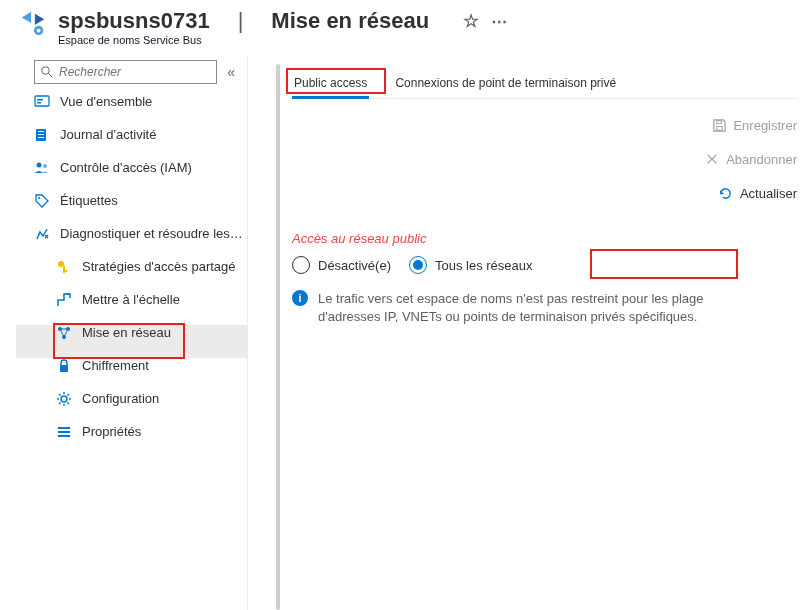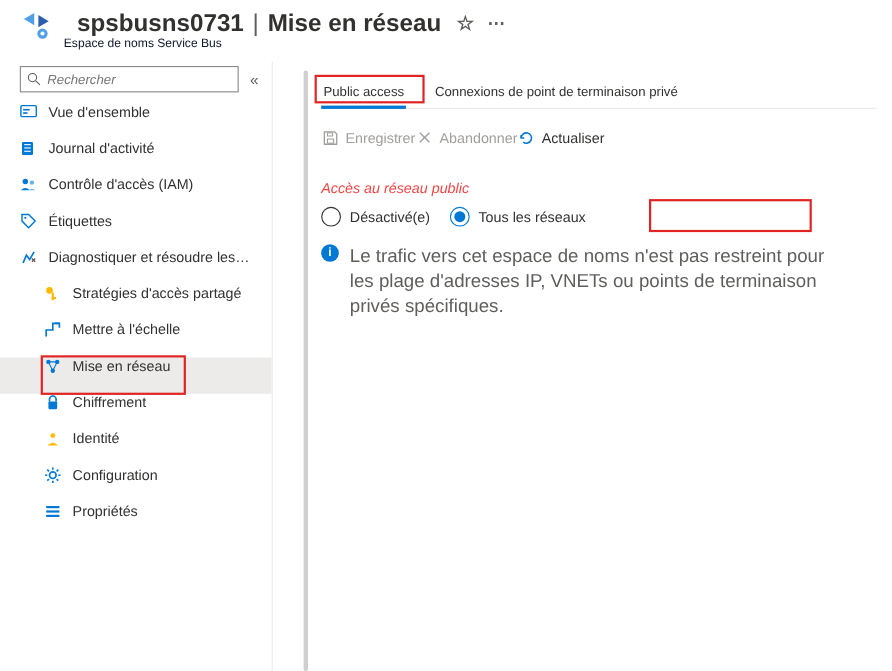--- a/index.html
+++ b/index.html
@@ -1,28 +1,28 @@
 <!DOCTYPE html>
 <html><head>
 <meta charset="utf-8">
 <style>
   * { box-sizing: border-box; margin: 0; padding: 0; }
   body { font-family: "Segoe UI", Arial, sans-serif; font-size: 13px; color: #323130; background: #fff; width: 811px; height: 610px; overflow: hidden; }
   .root { display: flex; flex-direction: column; height: 100%; }
   .header { display: flex; align-items: flex-start; padding: 8px 10px 10px 18px; }
   .header-icon { width: 30px; height: 30px; margin-right: 10px; flex-shrink: 0; }
   .header-titles { flex: 1; }
-  .header-title { font-size: 22px; font-weight: 600; color: #323130; display: flex; align-items: center; gap: 8px; margin-left: 12px; }
+  .header-title { font-size: 22px; font-weight: 600; color: #323130; display: flex; align-items: center; gap: 28px; }
   .header-sep { font-weight: 400; color: #605e5c; }
   .header-sub { font-size: 11px; color: #0f172a; margin-top: 0; }
   .header-actions { display: flex; align-items: center; gap: 12px; margin-left: 6px; color: #605e5c; }
   .star { font-size: 18px; color: #605e5c; cursor: pointer; }
   .ellipsis { font-size: 16px; color: #605e5c; cursor: pointer; letter-spacing: 2px; }
   .body { display: flex; flex: 1; min-height: 0; }
-  .sidebar { width: 248px; border-right: 1px solid #edebe9; display: flex; flex-direction: column; padding: 0 0 10px 0; }
+  .sidebar { width: 248px; border-right: 1px solid #edebe9; display: flex; flex-direction: column; padding: 0 0 10px 16px; }
   .searchrow { display: flex; align-items: center; gap: 6px; padding: 4px 8px 4px 18px; }
   .searchbox { flex: 1; display: flex; align-items: center; gap: 6px; border: 1px solid #8a8886; height: 24px; padding: 0 6px; color: #605e5c; font-style: italic; }
   .searchbox input { border: none; outline: none; font-size: 12px; font-style: italic; color: #605e5c; width: 100%; background: transparent; }
   .collapse-btn { color: #605e5c; cursor: pointer; padding: 0 4px; font-size: 14px; }
   .navlist { overflow-y: auto; flex: 1; margin-top: 6px; }
   .nav-item { display: flex; align-items: flex-start; gap: 10px; height: 33px; padding-left: 18px; cursor: pointer; }
   .nav-item .icon { width: 16px; height: 16px; display: inline-flex; align-items: center; justify-content: center; flex-shrink: 0; }
   .nav-sub { padding-left: 40px; }
   .nav-group { color: #323130; }
   .nav-group .chev { width: 12px; color: #605e5c; display: inline-block; }
@@ -30,34 +30,34 @@
   .active-item .label { font-weight: 400; }
   .highlight-red { border: 2px solid #e02424; }
   .highlight-box-sidebar { position: absolute; left: 37px; top: -2px; width: 132px; height: 36px; pointer-events: none; }
   .divider { position: absolute; left: 276px; top: 64px; bottom: 0; width: 4px; background: #cfcfcf; border-radius: 2px; }
   .main { flex: 1; padding: 16px 14px 10px 44px; position: relative; }
   .tabs { display: flex; gap: 24px; border-bottom: 1px solid #edebe9; position: relative; }
   .tab { padding: 4px 2px 8px 2px; cursor: pointer; color: #323130; font-size: 12px; position: relative; text-align: center; }
   .tab.active { color: #323130; font-weight: 400; }
   .tab.active::after { content: ""; position: absolute; left: 0; right: 0; bottom: -1px; height: 3px; background: #0078d4; }
   .tab-highlight { position: absolute; top: -4px; left: -6px; width: 100px; height: 26px; pointer-events: none; }
-  .toolbar { display: flex; align-items: flex-end; margin-top: 18px; }
+  .toolbar { display: flex; align-items: flex-end; gap: 18px; margin-top: 18px; flex-direction: column; }
   .tool { display: flex; align-items: center; gap: 6px; color: #a19f9d; font-size: 13px; cursor: pointer; }
   .tool.enabled { color: #323130; }
   .tool .ticon { width: 16px; height: 16px; display: inline-flex; align-items: center; justify-content: center; }
   .section-label { margin-top: 30px; color: #ef4444; font-style: italic; }
   .radio-row { display: flex; gap: 18px; align-items: flex-start; margin-top: 10px; position: relative; }
   .radio { display: flex; align-items: center; gap: 8px; cursor: pointer; }
   .radio .circle { width: 18px; height: 18px; border: 1px solid #323130; border-radius: 50%; display: inline-flex; align-items: center; justify-content: center; }
   .radio .circle.checked { border-color: #0078d4; }
   .radio .circle.checked .dot { width: 10px; height: 10px; background: #0078d4; border-radius: 50%; }
   .radio-highlight { position: absolute; left: 298px; top: -7px; width: 148px; height: 30px; pointer-events: none; }
   .info-row { display: flex; gap: 10px; margin-top: 16px; align-items: flex-start; }
   .info-icon { width: 16px; height: 16px; border-radius: 50%; background: #0078d4; color: #fff; display: inline-flex; align-items: center; justify-content: center; font-weight: bold; font-size: 11px; flex-shrink: 0; }
-  .info-text { color: #605e5c; font-size: 17px; max-width: 440px; line-height: 1.35; }
+  .info-text { color: #605e5c; font-size: 13px; max-width: 440px; line-height: 1.35; }
   svg { display: block; }
 </style>
 </head>
 <body>
 
 <div class="root">
 
   <div class="header">
     <span class="header-icon">
       <svg viewBox="0 0 32 32" width="30" height="30">
@@ -194,29 +194,20 @@
         <div class="nav-item nav-sub">
           <span class="icon">
               <svg width="16" height="16" viewBox="0 0 16 16">
                 <rect x="4" y="7" width="8" height="7" rx="1" fill="#0078d4"></rect>
                 <path d="M5 7 V5 a3 3 0 0 1 6 0 V7" stroke="#0078d4" stroke-width="1.5" fill="none"></path>
               </svg>
             </span>
           <span class="label">Chiffrement</span>
         </div>
 
-        <div class="nav-item nav-sub">
-          <span class="icon">
-              <svg width="16" height="16" viewBox="0 0 16 16">
-                <circle cx="8" cy="5" r="2.2" fill="#ffb900"></circle>
-                <path d="M3 14 Q8 9 13 14" fill="#ffb900"></path>
-              </svg>
-            </span>
-          <span class="label">Identité</span>
-        </div>
 
         <div class="nav-item nav-sub">
           <span class="icon">
               <svg width="16" height="16" viewBox="0 0 16 16">
                 <circle cx="8" cy="8" r="3" fill="none" stroke="#0078d4" stroke-width="1.5"></circle>
                 <g stroke="#0078d4" stroke-width="1.5">
                   <line x1="8" y1="1" x2="8" y2="3"></line>
                   <line x1="8" y1="13" x2="8" y2="15"></line>
                   <line x1="1" y1="8" x2="3" y2="8"></line>
                   <line x1="13" y1="8" x2="15" y2="8"></line>

